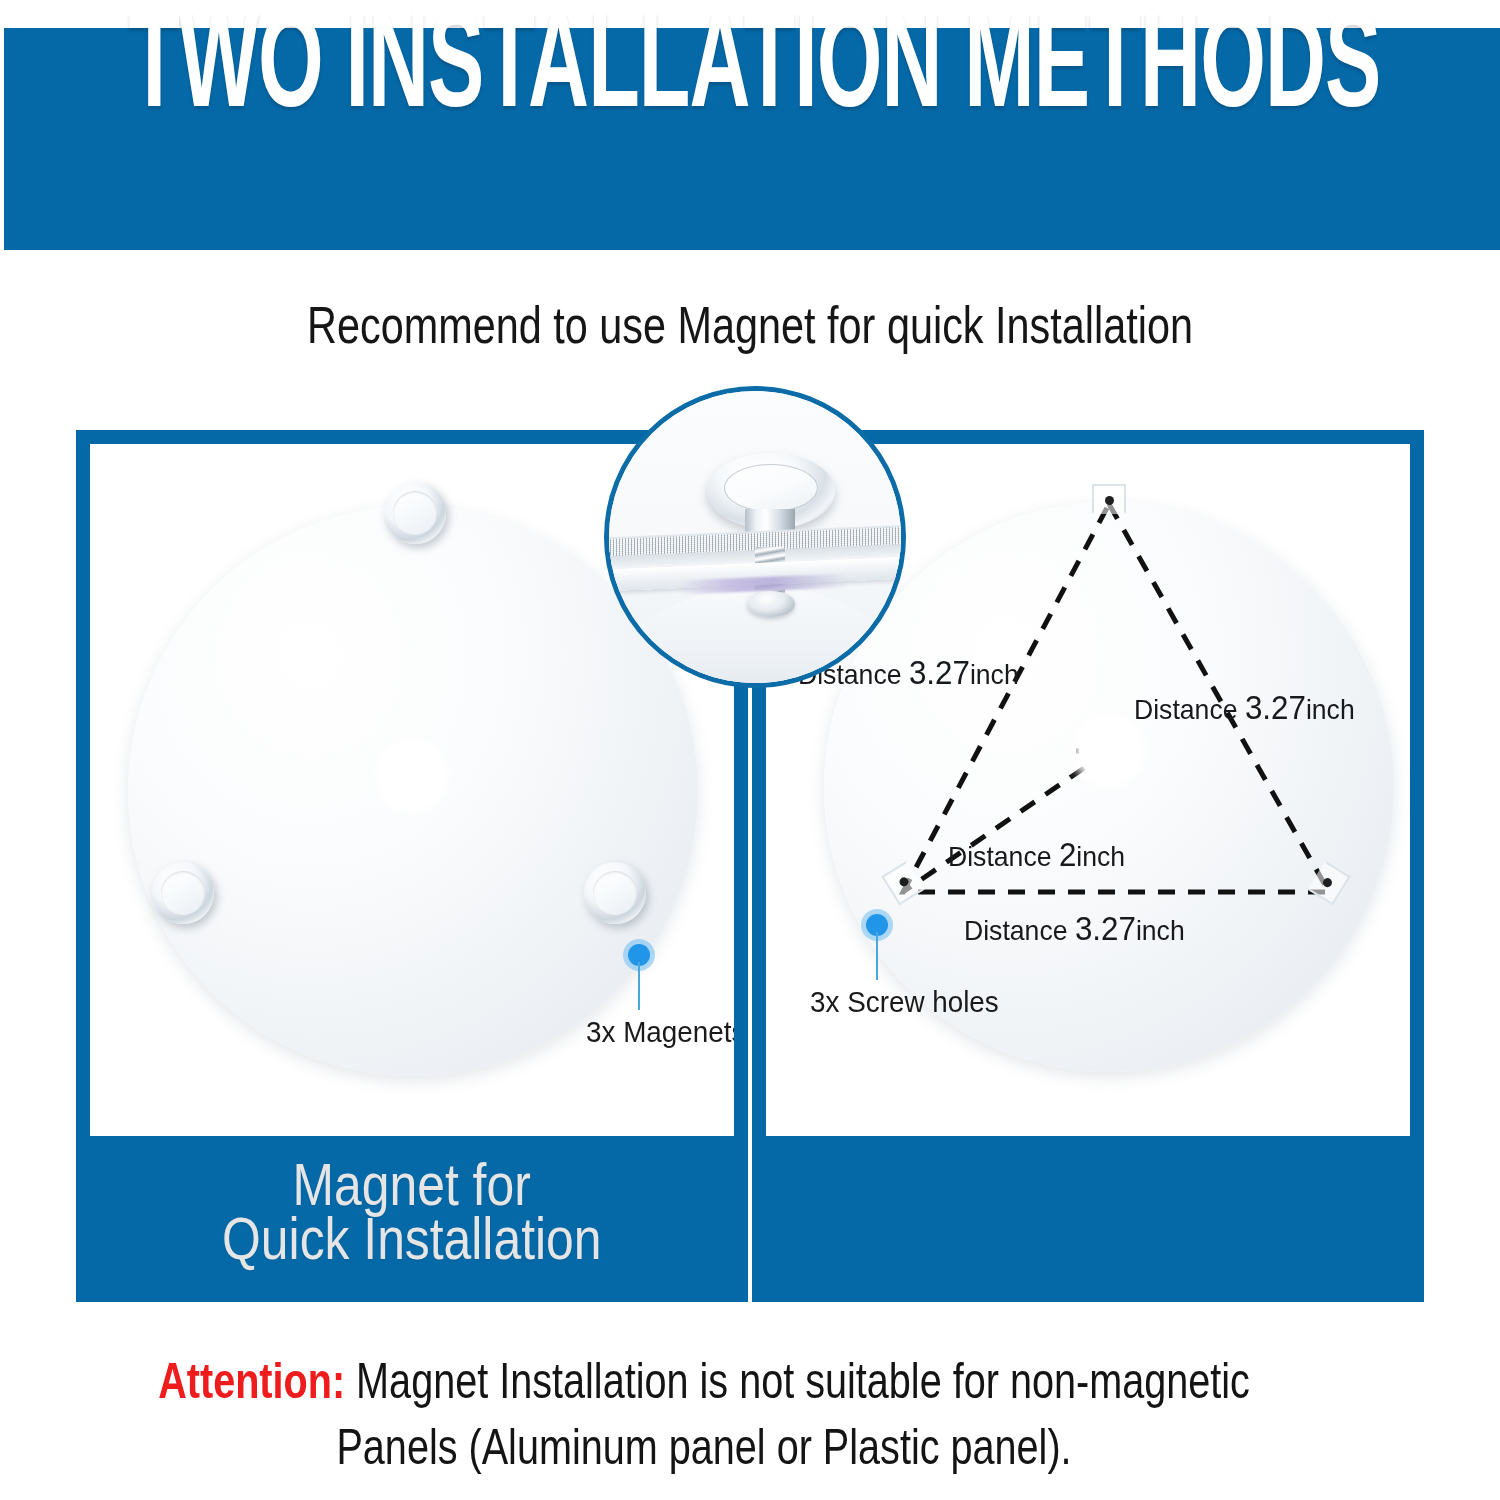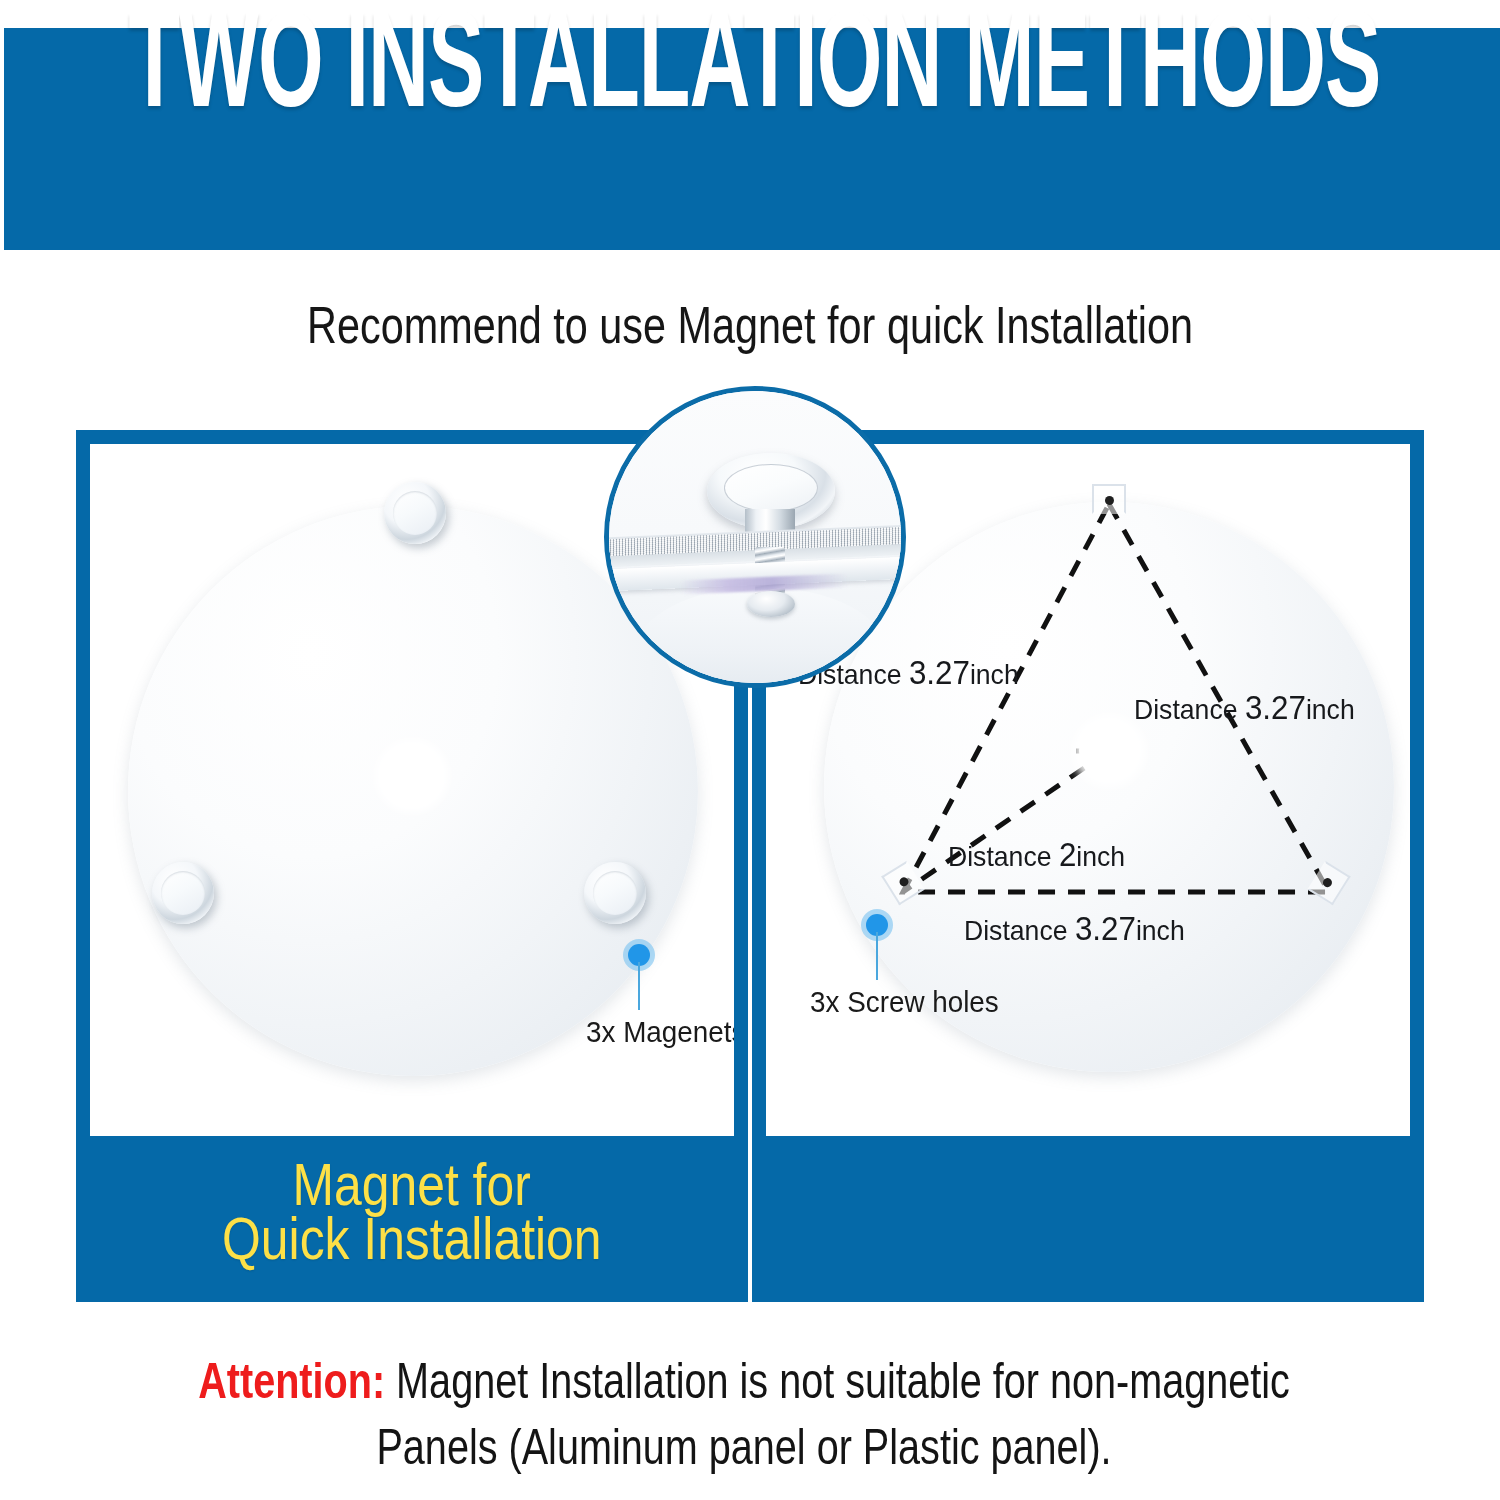--- a/index.html
+++ b/index.html
@@ -81,21 +81,21 @@
     height: 692px;
     background: #ffffff;
     overflow: hidden;
   }
   .panel-caption {
     position: absolute;
     left: 0;
     top: 692px;
     width: 100%;
     height: 152px;
-    color: #fde047;
+    color: #e5e5e5;
     display: flex;
     flex-direction: column;
     align-items: center;
     justify-content: center;
     line-height: 1.02;
   }
   .panel-caption span {
     display: block;
     font-size: 53px;
     font-weight: 400;
@@ -429,21 +429,21 @@
   <div class="inset-cap"></div>
   <div class="inset-stem"></div>
   <div class="inset-slab-top"></div>
   <div class="inset-slab-grain"></div>
   <div class="inset-thread"></div>
   <div class="inset-slab-bot"></div>
   <div class="inset-slab-tint"></div>
   <div class="inset-nut"></div>
 </div>
 
-<div id="footer-note" style="position:absolute; left:0; top:1352px; width:1408px; text-align:center; line-height:1.18;padding-left:40px;">
+<div id="footer-note" style="position:absolute; left:0; top:1352px; width:1408px; text-align:center; line-height:1.18;">
   <div style="font-size:44px; color:#141414; white-space:nowrap; transform:scaleX(0.9) scaleY(1.12); transform-origin:center top;">
     <span style="color:#ee1c1c; font-weight:bold;">Attention:</span>
     <span>Magnet Installation is not suitable for non-magnetic</span>
   </div>
   <div style="font-size:44px; color:#141414; white-space:nowrap; transform:scaleX(0.9) scaleY(1.12); transform-origin:center top; margin-top:14px;">
     <span>Panels (Aluminum panel or Plastic panel).</span>
   </div>
 </div>
 
 </body></html>

